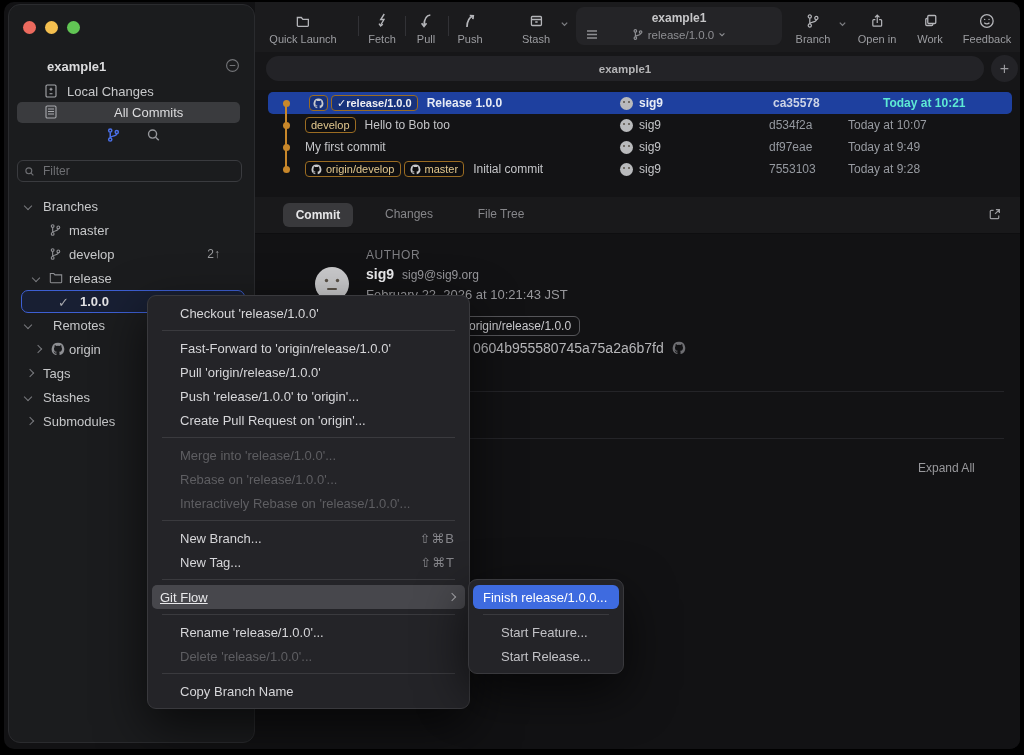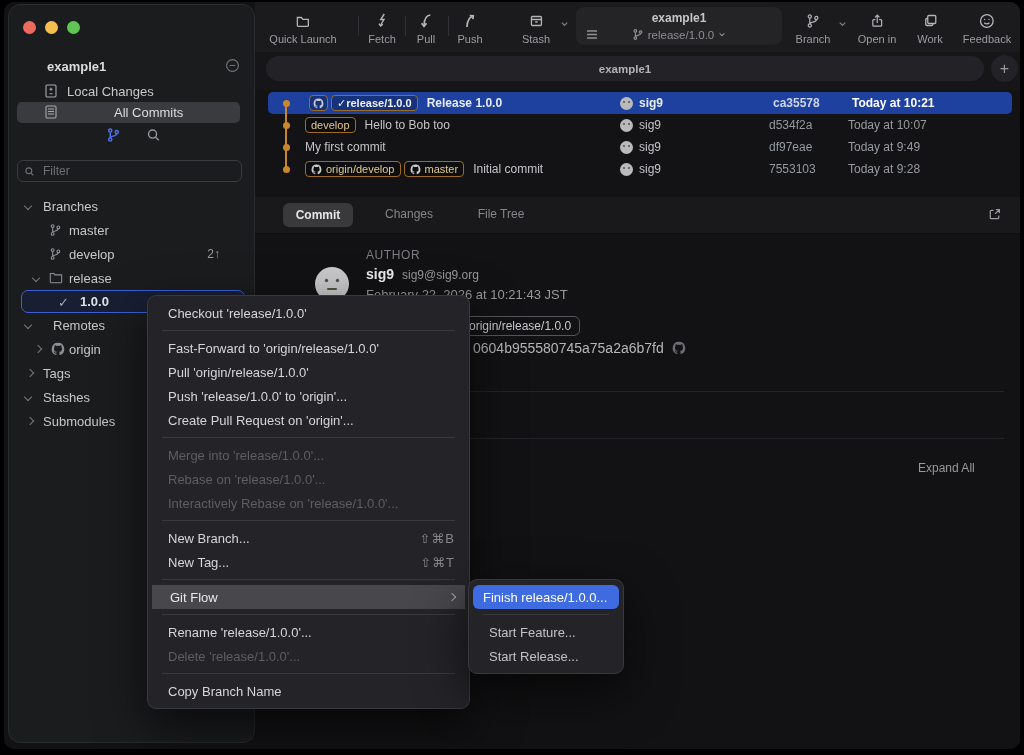--- a/index.html
+++ b/index.html
@@ -66,21 +66,21 @@
   
   .crow{position:absolute;left:9px;right:8px;height:22px;display:flex;align-items:center;padding-left:41px;font-size:12px;color:#c4c5c8;}
   .crow.sel{left:13px;background:#1e409f;border-radius:5px;color:#e8ecf5;}
   .crow .subject{margin-left:6px;white-space:nowrap;}
   .crow.sel .subject{font-weight:bold;}
   .crow .auth{position:absolute;left:356px;display:flex;align-items:center;gap:6px;}
   .crow.sel .auth{left:352px;}
   .crow .hash{position:absolute;left:505px;color:#9599a0;}
   .crow .date{position:absolute;left:584px;color:#989ba1;}
   .crow.sel .hash{font-weight:bold;color:#ccd3e6;}
-  .crow.sel .date{font-weight:bold;color:#ffffff;}
+  .crow.sel .date{font-weight:bold;color:#5eead4;margin-left:31px;}
   .crow.sel .auth{font-weight:bold;}
   .mini-av{width:13px;height:13px;border-radius:50%;background:#b9babc;position:relative;flex:none;}
   .mini-av:after{content:"";position:absolute;left:3px;top:4px;width:2px;height:2px;border-radius:50%;
     background:#5a5248;box-shadow:5px 0 0 #5a5248;}
   .refbadge{display:inline-flex;align-items:center;height:16px;border:1px solid #9b6c22;border-radius:4px;
     padding:0 5px;margin-right:3px;background:rgba(0,0,0,.22);color:#e2c88f;font-size:11px;white-space:nowrap;}
   .refbadge.ghonly{padding:0 3px;color:#c9cacd;}
   .refbadge.white{color:#f0f0f3;font-weight:bold;}
   .graph{position:absolute;left:26px;top:0;width:10px;height:107px;z-index:3;pointer-events:none;}
   .graph .line{position:absolute;left:4px;top:12px;width:2px;height:66px;background:#c8872a;}
@@ -99,26 +99,26 @@
   .d-date{position:absolute;left:111px;top:53px;font-size:13px;color:#98989c;}
   .d-refbadge{position:absolute;left:205px;top:82px;height:20px;border:1px solid #56565a;border-radius:6px;
     display:inline-flex;align-items:center;padding:0 8px;font-size:12px;color:#cacace;}
   .d-hash{position:absolute;left:218px;top:106px;display:flex;align-items:center;gap:8px;font-size:14px;color:#b6b6b9;}
   .d-hash .gh{color:#6e6e72;}
   .d-div{position:absolute;left:35px;right:16px;height:1px;background:#242428;}
   .d-expand{position:absolute;left:663px;top:209px;font-size:12px;color:#98989c;margin-top:18px;}
   
   .menu{position:absolute;left:143px;top:293px;width:323px;border-radius:9px;background:#242428;
     border:1px solid #39393d;box-shadow:0 18px 50px rgba(0,0,0,.65);padding:5px 0;z-index:100;}
-  .mi{height:24px;display:flex;align-items:center;padding:0 14px 0 20px;font-size:13px;color:#d6d6d9;}
+  .mi{height:24px;display:flex;align-items:center;padding:0 14px 0 32px;font-size:13px;color:#d6d6d9;}
   .mi.disabled{color:#5e5e62;}
   .mi .sc{margin-left:auto;color:#85858a;letter-spacing:1px;}
   .mi .subchev{margin-left:auto;width:6px;height:6px;border-right:1.6px solid #a8a8ac;border-bottom:1.6px solid #a8a8ac;
     transform:rotate(-45deg);}
-  .mi.hl{background:#47474c;border-radius:0;margin:0 4px;padding:0 10px 0 18px;color:#e9e9eb;}
+  .mi.hl{background:#47474c;border-radius:5px;margin:0 4px;padding:0 10px 0 8px;color:#e9e9eb;text-decoration:underline;}
   .mdiv{height:1px;background:#3a3a3e;margin:5px 14px;}
   .submenu{position:absolute;left:464px;top:577px;width:156px;border-radius:9px;background:#242428;
     border:1px solid #39393d;box-shadow:0 18px 50px rgba(0,0,0,.65);padding:5px 0;z-index:101;}
   .submenu .mi{color:#c2c2c6;}
   .mi.blue{background:#3e6be0;border-radius:6px;margin:0 4px;padding:0 10px;color:#fff;}
   svg{display:block;}
 </style>
 </head>
 <body>
 

